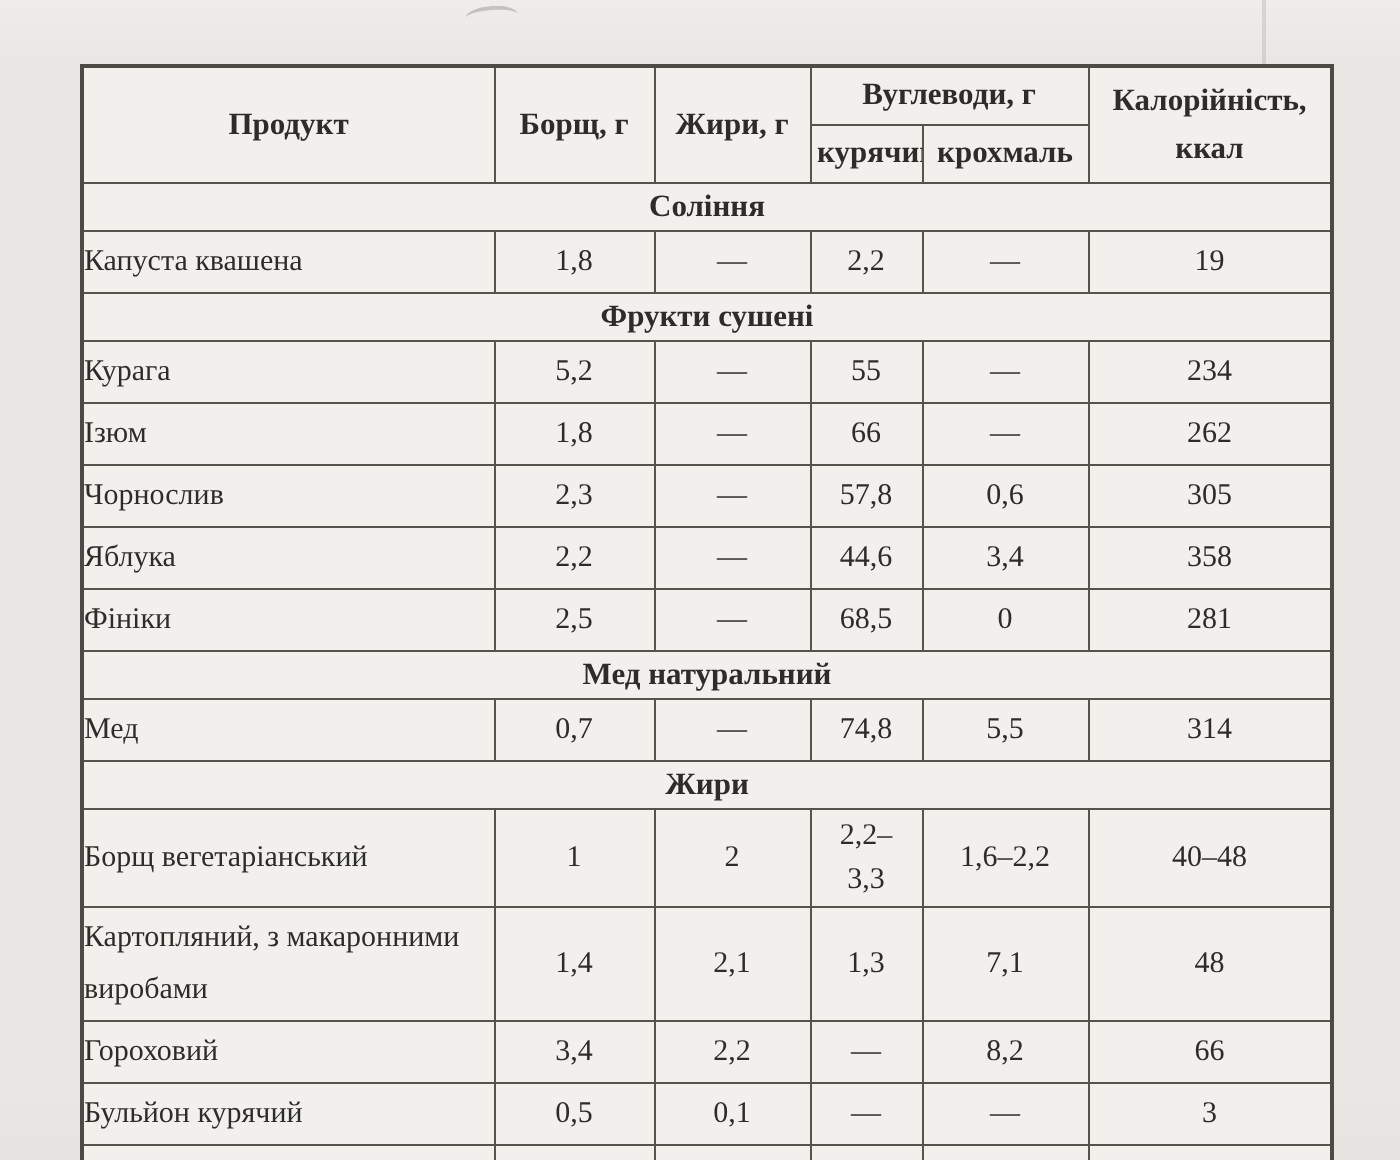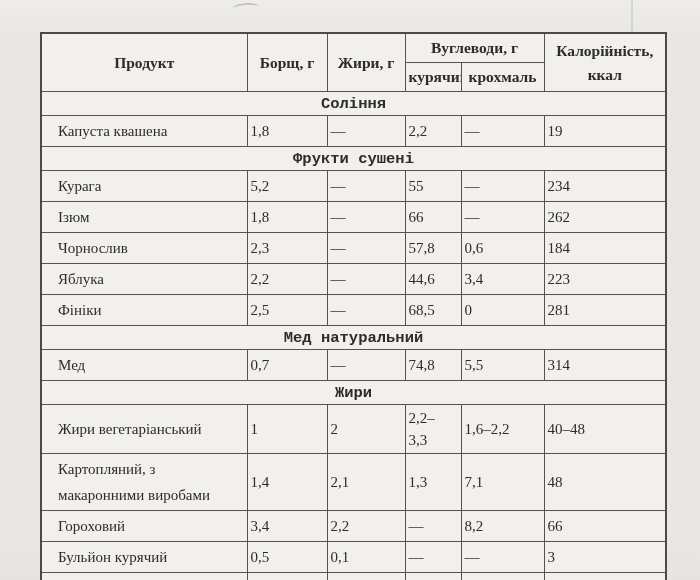--- a/index.html
+++ b/index.html
@@ -62,33 +62,32 @@
     line-height: 24px;
   }
   tr.hdr-row-1 { height: 27px; margin-top: 48px; }
   tr.hdr-row-2 { height: 29px; }
   td.section-title {
     font-weight: bold;
     text-align: center;
     font-size: 15.5px;
     height: 21px;
     padding: 1px 4px;
-    font-family: Liberation Mono, monospace;
   }
   tr.data-row td {
     font-size: 15px;
     height: 25px;
   }
   td.product-cell {
     text-align: left;
-    padding: 2px 6px 2px 16px;
+    padding: 2px 6px 2px 0;
     line-height: 26px;
   }
   td.value-cell {
-    text-align: left;
+    text-align: center;
     padding: 2px 3px;
     white-space: pre-line;
     line-height: 22px;
   }
 </style>
 </head>
 <body>
 
 <div class="paper">
   <div class="scan-squiggle"></div>
@@ -147,29 +146,29 @@
           <td class="value-cell">66</td>
           <td class="value-cell">—</td>
           <td class="value-cell">262</td>
         </tr>
         <tr class="data-row">
           <td class="product-cell">Чорнослив</td>
           <td class="value-cell">2,3</td>
           <td class="value-cell">—</td>
           <td class="value-cell">57,8</td>
           <td class="value-cell">0,6</td>
-          <td class="value-cell">184</td>
+          <td class="value-cell">305</td>
         </tr>
         <tr class="data-row">
           <td class="product-cell">Яблука</td>
           <td class="value-cell">2,2</td>
           <td class="value-cell">—</td>
           <td class="value-cell">44,6</td>
           <td class="value-cell">3,4</td>
-          <td class="value-cell">223</td>
+          <td class="value-cell">358</td>
         </tr>
         <tr class="data-row">
           <td class="product-cell">Фініки</td>
           <td class="value-cell">2,5</td>
           <td class="value-cell">—</td>
           <td class="value-cell">68,5</td>
           <td class="value-cell">0</td>
           <td class="value-cell">281</td>
         </tr>
         <tr>
@@ -180,21 +179,21 @@
           <td class="value-cell">0,7</td>
           <td class="value-cell">—</td>
           <td class="value-cell">74,8</td>
           <td class="value-cell">5,5</td>
           <td class="value-cell">314</td>
         </tr>
         <tr>
           <td colspan="6" class="section-title">Жири</td>
         </tr>
         <tr class="data-row">
-          <td class="product-cell">Жири вегетаріанський</td>
+          <td class="product-cell">Борщ вегетаріанський</td>
           <td class="value-cell">1</td>
           <td class="value-cell">2</td>
           <td class="value-cell">2,2–
 3,3</td>
           <td class="value-cell">1,6–2,2</td>
           <td class="value-cell">40–48</td>
         </tr>
         <tr class="data-row">
           <td class="product-cell">Картопляний, з макаронними виробами</td>
           <td class="value-cell">1,4</td>

